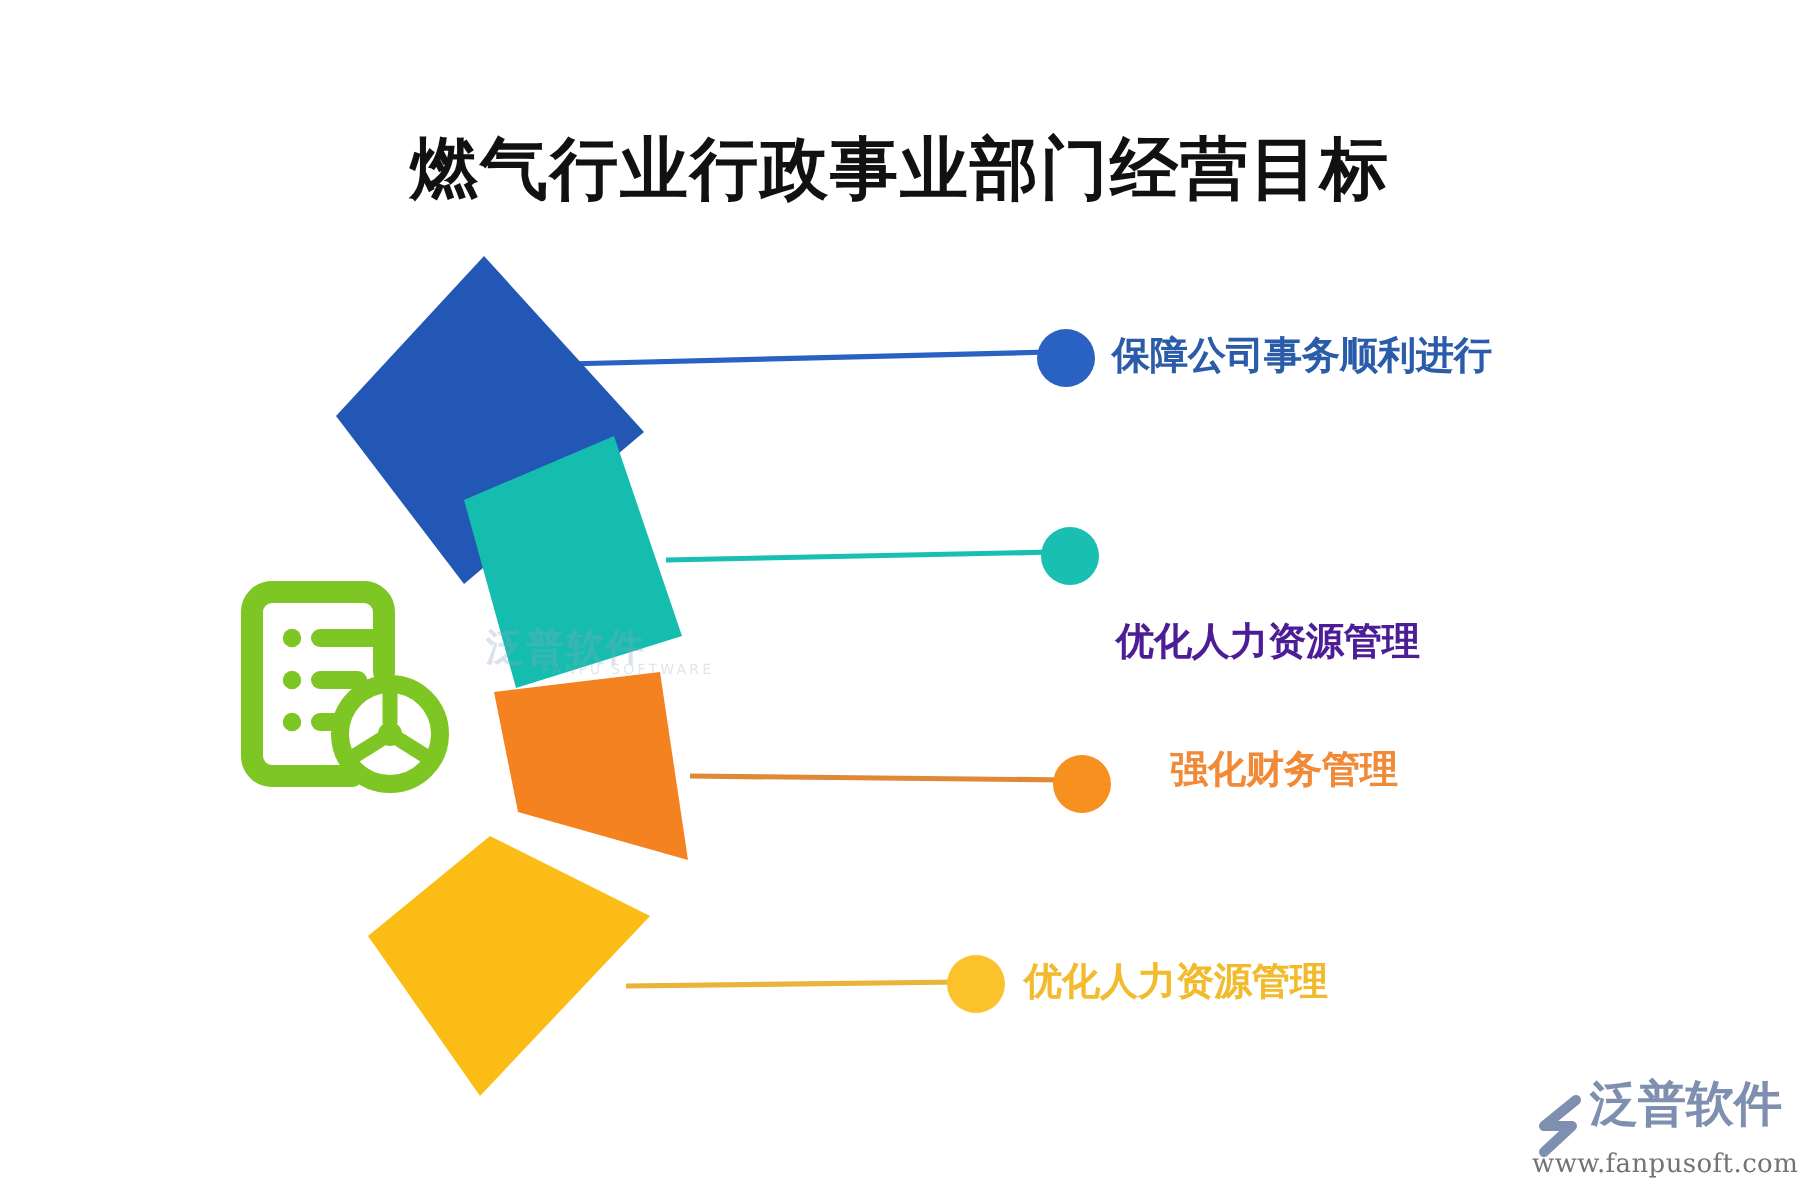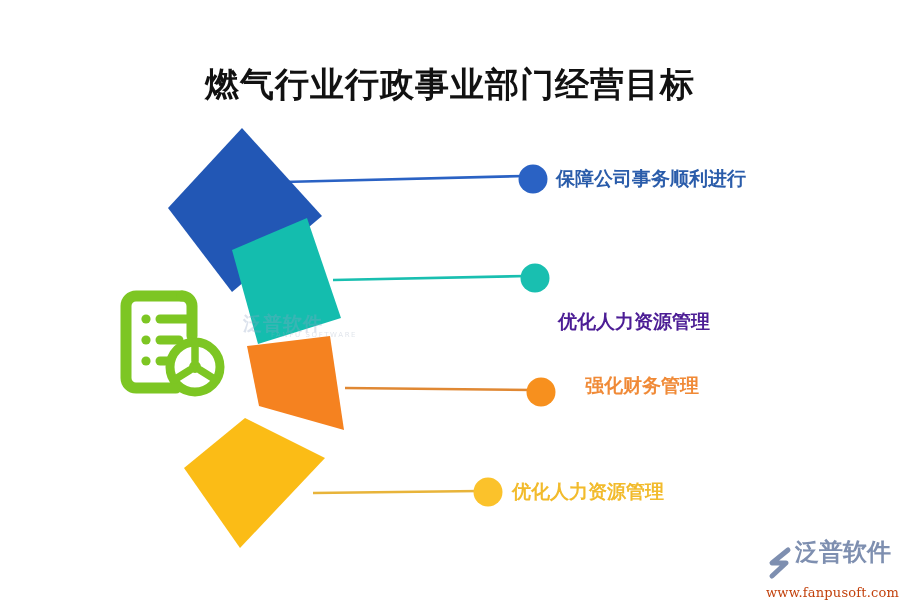--- a/index.html
+++ b/index.html
@@ -80,23 +80,23 @@
   }
   #brand .brand-row {
     display:flex; align-items:center; gap:4px;
   }
   #brand .brand-name {
     font-size:24px; font-weight:bold;
     color:#7e8fb0; letter-spacing:0px;
     white-space:nowrap;
   }
   #brand .brand-url {
-    margin-top:17px;
+    margin-top:7px;
     font-size:13px;
-    color:#c2410c;
+    color:#737373;
     font-family:"DejaVu Serif","Liberation Serif",serif;
     letter-spacing:0.2px;
     white-space:nowrap;
     text-align:center;
     width:125px;
   }
 </style>
 </head>
 <body>
 

